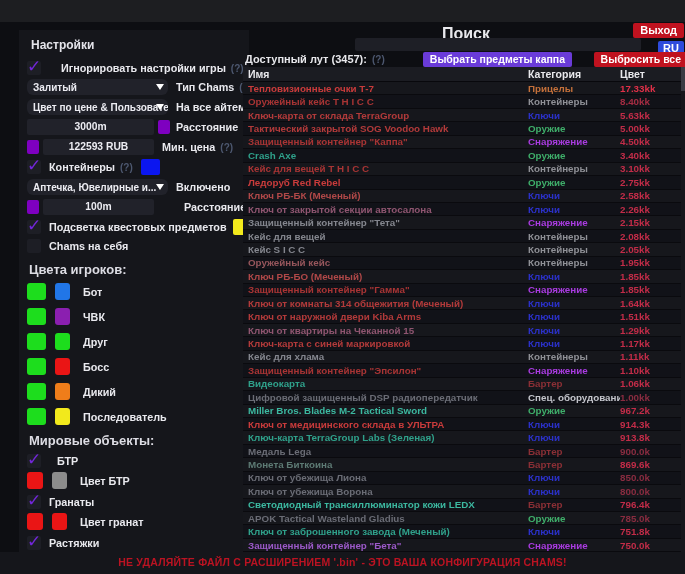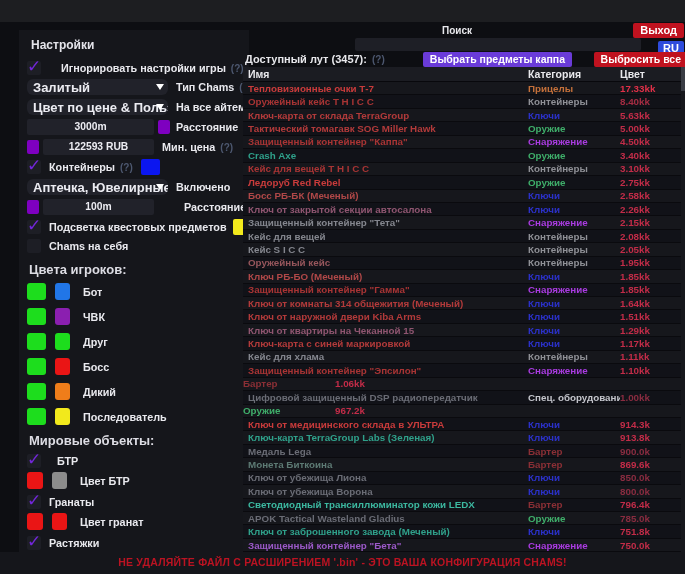--- a/index.html
+++ b/index.html
@@ -14,37 +14,37 @@
   
   .left-panel{position:absolute;left:19px;top:30px;width:230px;bottom:22px;background:#15161b;
     padding:6px 8px;box-sizing:border-box;}
   .panel-title{font-size:12px;color:#e4e4ea;margin:2px 0 9px 4px;}
   .sec-title{font-size:13px;color:#dddde4;margin:3px 0 6px 2px;}
   .row{display:flex;align-items:center;margin-bottom:4px;}
   .lbl{color:#e9e9ee;font-size:10.8px;margin-left:8px;white-space:nowrap;}
   .hint{color:#4d5870;font-size:10px;margin-left:5px;}
   .checkbox{width:14px;height:14px;background:#1d1e25;margin-right:8px;position:relative;flex:none;border-radius:2px;}
   .checkbox.on::after{content:"✓";position:absolute;left:0px;top:-5px;color:#7226d9;font-size:17px;font-weight:bold;}
-  .dropdown{width:121px;height:16px;background:#21222a;color:#ececf2;font-size:13px;
+  .dropdown{width:121px;height:16px;background:#21222a;color:#ececf2;font-size:10px;
     display:flex;align-items:center;padding:0 14px 0 6px;position:relative;white-space:nowrap;overflow:hidden;flex:none;border-radius:6px;}
   .dd-arrow{position:absolute;right:4px;top:5px;width:0;height:0;
     border-left:4.5px solid transparent;border-right:4.5px solid transparent;border-top:6px solid #ffffff;}
   .textinput{width:127px;height:16px;background:#21222a;color:#ececf2;font-size:10.3px;
     text-align:center;line-height:16px;flex:none;border-radius:2px;overflow:hidden;}
   .textinput.narrow{width:111px;}
   .swatch{width:12px;height:14px;border-radius:2px;flex:none;}
   .swatch.left{margin-right:4px;}
   .swatch.right{margin-left:4px;}
   .cswatch{width:19px;height:17px;border-radius:3px;flex:none;margin-right:9px;}
   .cswatch.s2{width:15px;margin-right:0;}
   .colorrow{display:flex;align-items:center;margin-bottom:8px;}
   .colorrow .lbl{margin-left:13px;}
 
   
-  .search-label{position:absolute;top:25px;left:442px;font-size:10px;color:#e8e8ec;}
+  .search-label{position:absolute;top:25px;left:442px;font-size:16px;color:#e8e8ec;}
   .search-input{position:absolute;top:38px;left:355px;width:286px;height:13px;background:#1e1f26;border-radius:2px;}
   .exit-btn{position:absolute;top:23px;right:1px;background:#c0121f;color:#ffffff;font-size:11px;
     padding:1px 7px 2px 7px;border-radius:2px;}
   .ru-btn{position:absolute;top:41px;right:1px;background:#2e4bdc;color:#ffffff;font-size:11px;
     padding:1px 5px 2px 5px;border-radius:2px;}
   .loot-title{position:absolute;top:53px;left:245px;font-size:11px;color:#e8e8ec;display:flex;align-items:center;}
   .kappa-btn{position:absolute;top:52px;right:113px;background:#6a3bd8;color:#ffffff;font-size:10.5px;
     padding:1px 7px 2px 7px;border-radius:2px;}
   .drop-btn{position:absolute;top:52px;right:0px;background:#c0121f;color:#ffffff;font-size:10.5px;
     padding:1px 4px 2px 7px;border-radius:2px 0 0 2px;}
@@ -235,21 +235,21 @@
     <span class="c-price" style="color: rgb(165, 44, 66);">8.40kk</span>
   </div>
 
   <div class="t-row">
     <span class="c-name" style="color: rgb(178, 58, 58);">Ключ-карта от склада TerraGroup</span>
     <span class="c-cat" style="color: rgb(43, 49, 201);">Ключи</span>
     <span class="c-price" style="color: rgb(194, 44, 72);">5.63kk</span>
   </div>
 
   <div class="t-row">
-    <span class="c-name" style="color: rgb(178, 58, 58);">Тактический томагавк SOG Miller Hawk</span>
+    <span class="c-name" style="color: rgb(178, 58, 58);">Тактический закрытой SOG Voodoo Hawk</span>
     <span class="c-cat" style="color: rgb(63, 174, 106);">Оружие</span>
     <span class="c-price" style="color: rgb(194, 44, 72);">5.00kk</span>
   </div>
 
   <div class="t-row">
     <span class="c-name" style="color: rgb(168, 52, 52);">Защищенный контейнер "Каппа"</span>
     <span class="c-cat" style="color: rgb(169, 59, 224);">Снаряжение</span>
     <span class="c-price" style="color: rgb(194, 44, 72);">4.50kk</span>
   </div>
 
@@ -265,21 +265,21 @@
     <span class="c-price" style="color: rgb(194, 44, 72);">3.10kk</span>
   </div>
 
   <div class="t-row">
     <span class="c-name" style="color: rgb(201, 59, 59);">Ледоруб Red Rebel</span>
     <span class="c-cat" style="color: rgb(63, 174, 106);">Оружие</span>
     <span class="c-price" style="color: rgb(194, 44, 72);">2.75kk</span>
   </div>
 
   <div class="t-row">
-    <span class="c-name" style="color: rgb(176, 72, 72);">Босс РБ-БК (Меченый)</span>
+    <span class="c-name" style="color: rgb(176, 72, 72);">Ключ РБ-БК (Меченый)</span>
     <span class="c-cat" style="color: rgb(43, 49, 201);">Ключи</span>
     <span class="c-price" style="color: rgb(194, 44, 72);">2.58kk</span>
   </div>
 
   <div class="t-row">
     <span class="c-name" style="color: rgb(143, 85, 112);">Ключ от закрытой секции автосалона</span>
     <span class="c-cat" style="color: rgb(43, 49, 201);">Ключи</span>
     <span class="c-price" style="color: rgb(194, 44, 72);">2.26kk</span>
   </div>
 
@@ -349,31 +349,33 @@
     <span class="c-price" style="color: rgb(194, 44, 72);">1.11kk</span>
   </div>
 
   <div class="t-row">
     <span class="c-name" style="color: rgb(168, 52, 52);">Защищенный контейнер "Эпсилон"</span>
     <span class="c-cat" style="color: rgb(169, 59, 224);">Снаряжение</span>
     <span class="c-price" style="color: rgb(194, 44, 72);">1.10kk</span>
   </div>
 
   <div class="t-row">
+    <span class="c-name" style="color: rgb(47, 160, 138);">Видеокарта</span>
     <span class="c-cat" style="color: rgb(138, 47, 53);">Бартер</span>
     <span class="c-price" style="color: rgb(194, 44, 72);">1.06kk</span>
   </div>
 
   <div class="t-row">
     <span class="c-name" style="color: rgb(106, 108, 117);">Цифровой защищенный DSP радиопередатчик</span>
     <span class="c-cat" style="color: rgb(196, 197, 204);">Спец. оборудование</span>
     <span class="c-price" style="color: rgb(138, 44, 64);">1.00kk</span>
   </div>
 
   <div class="t-row">
+    <span class="c-name" style="color: rgb(60, 184, 160);">Miller Bros. Blades M-2 Tactical Sword</span>
     <span class="c-cat" style="color: rgb(63, 174, 106);">Оружие</span>
     <span class="c-price" style="color: rgb(194, 44, 72);">967.2k</span>
   </div>
 
   <div class="t-row">
     <span class="c-name" style="color: rgb(201, 59, 59);">Ключ от медицинского склада в УЛЬТРА</span>
     <span class="c-cat" style="color: rgb(43, 49, 201);">Ключи</span>
     <span class="c-price" style="color: rgb(194, 44, 72);">914.3k</span>
   </div>
 

